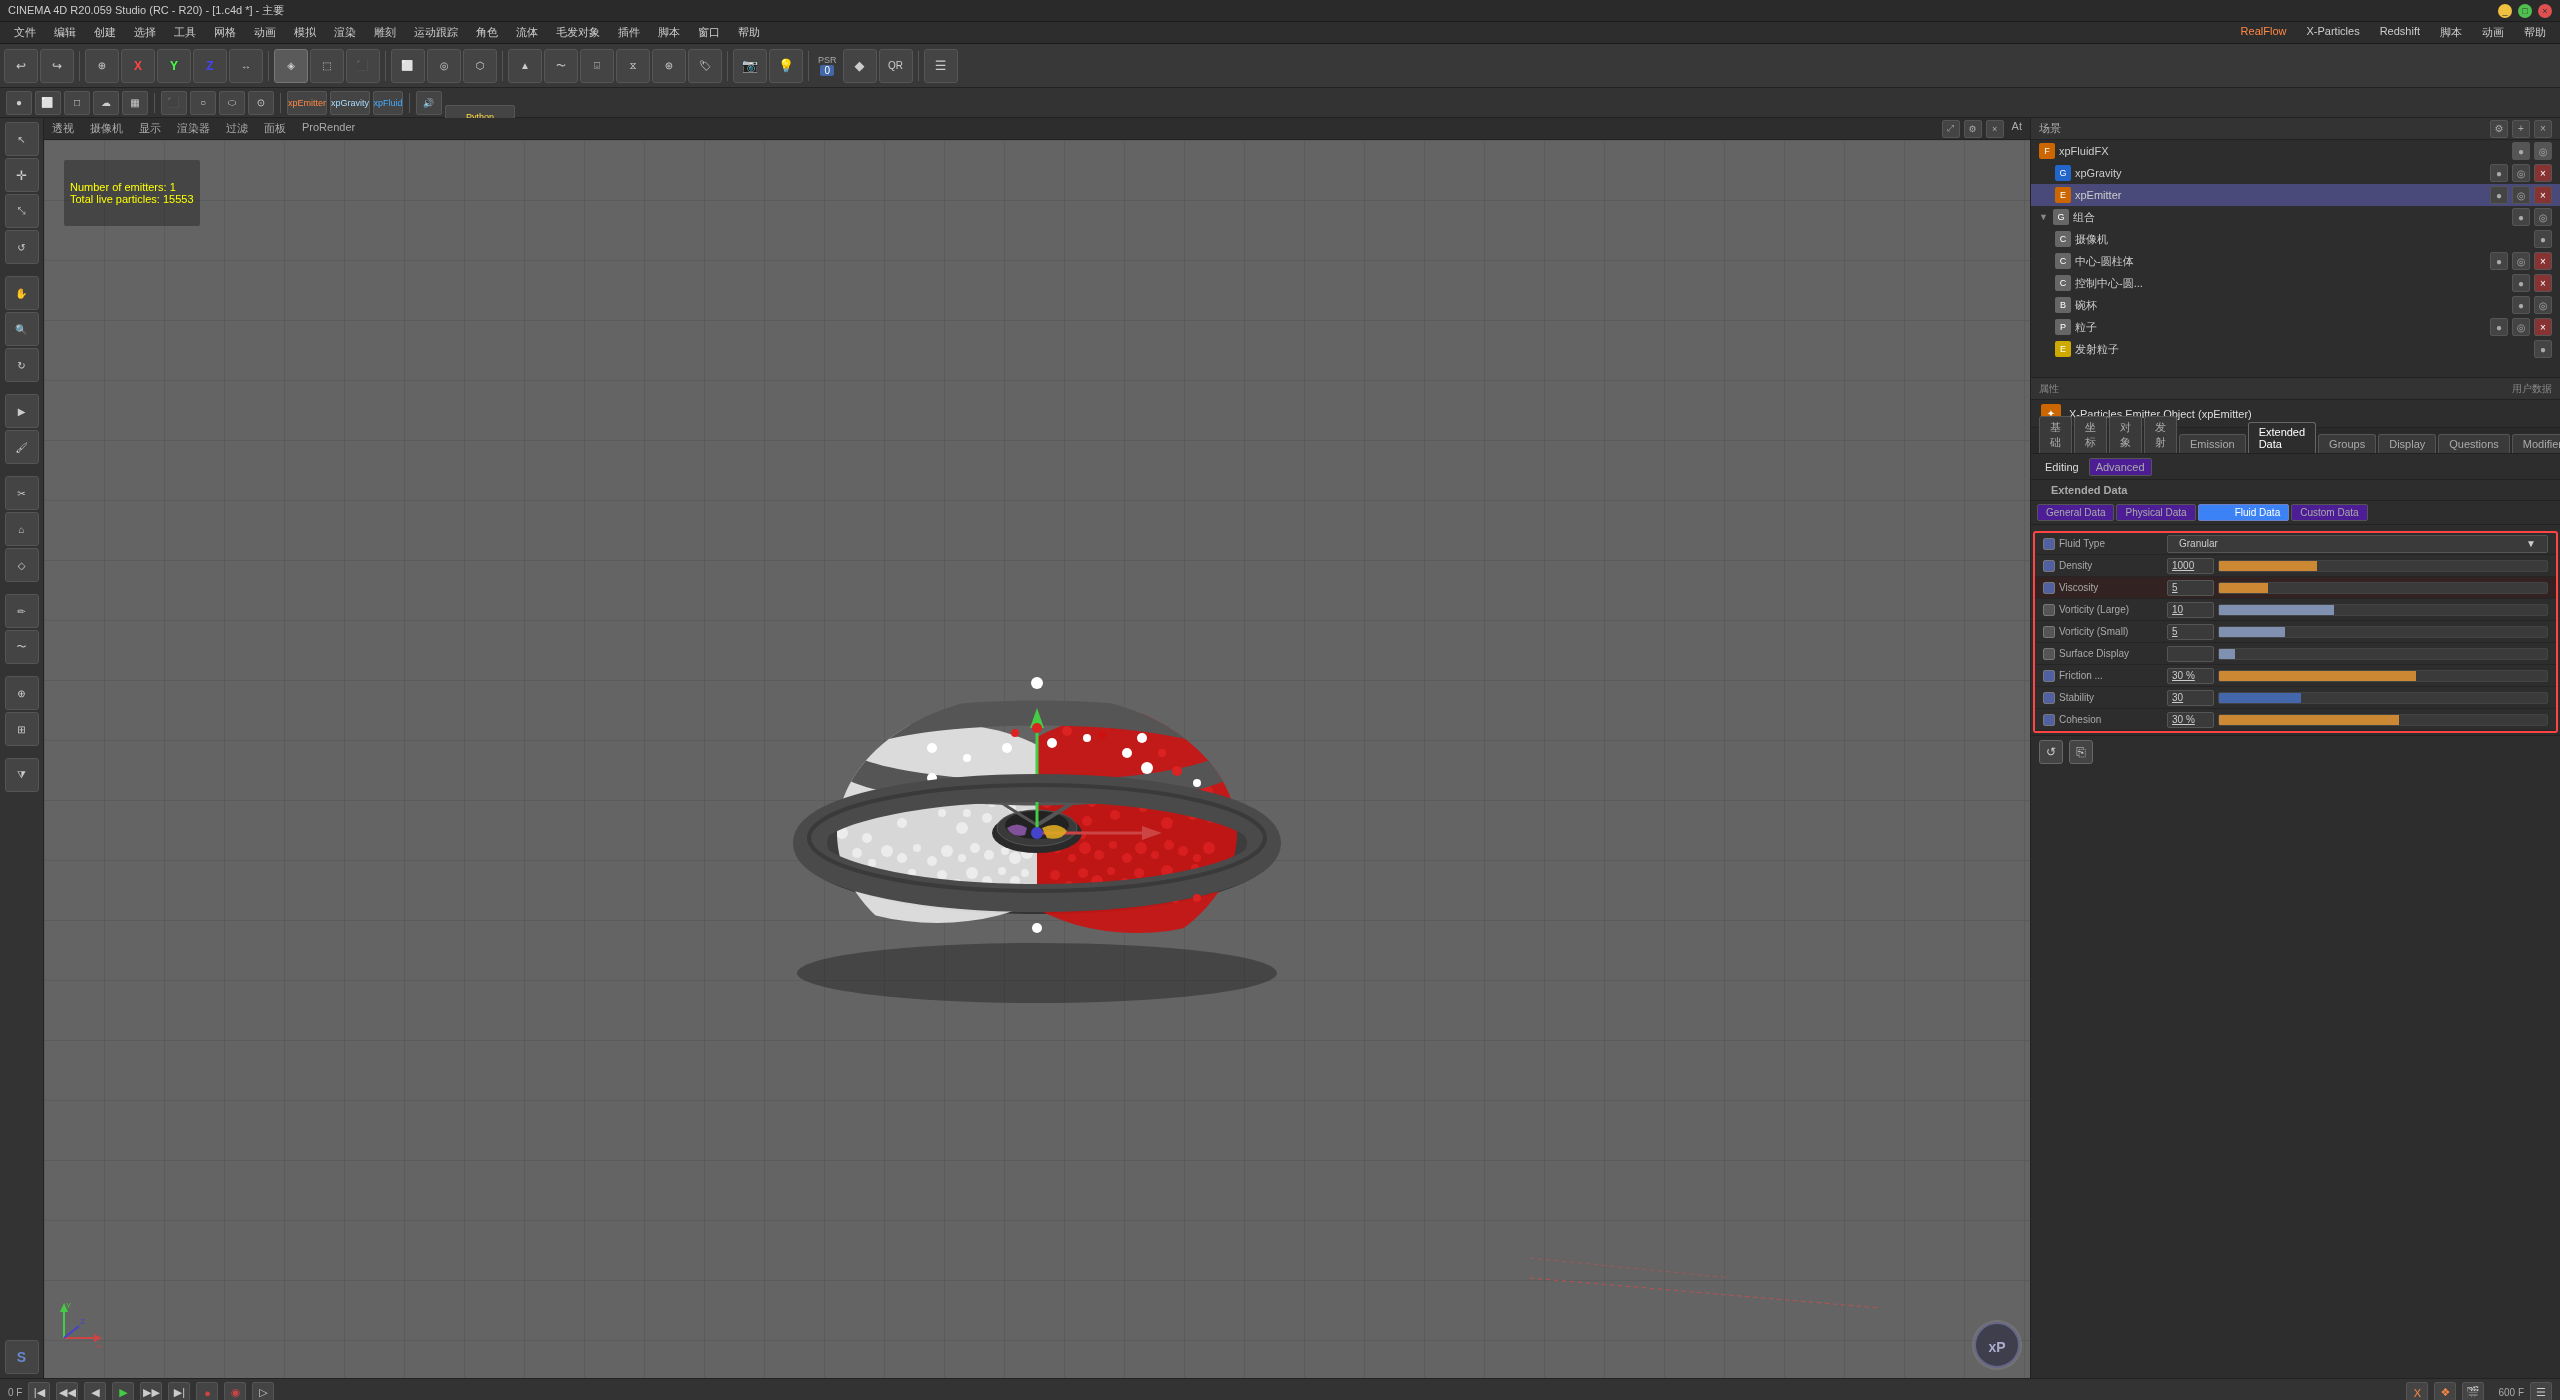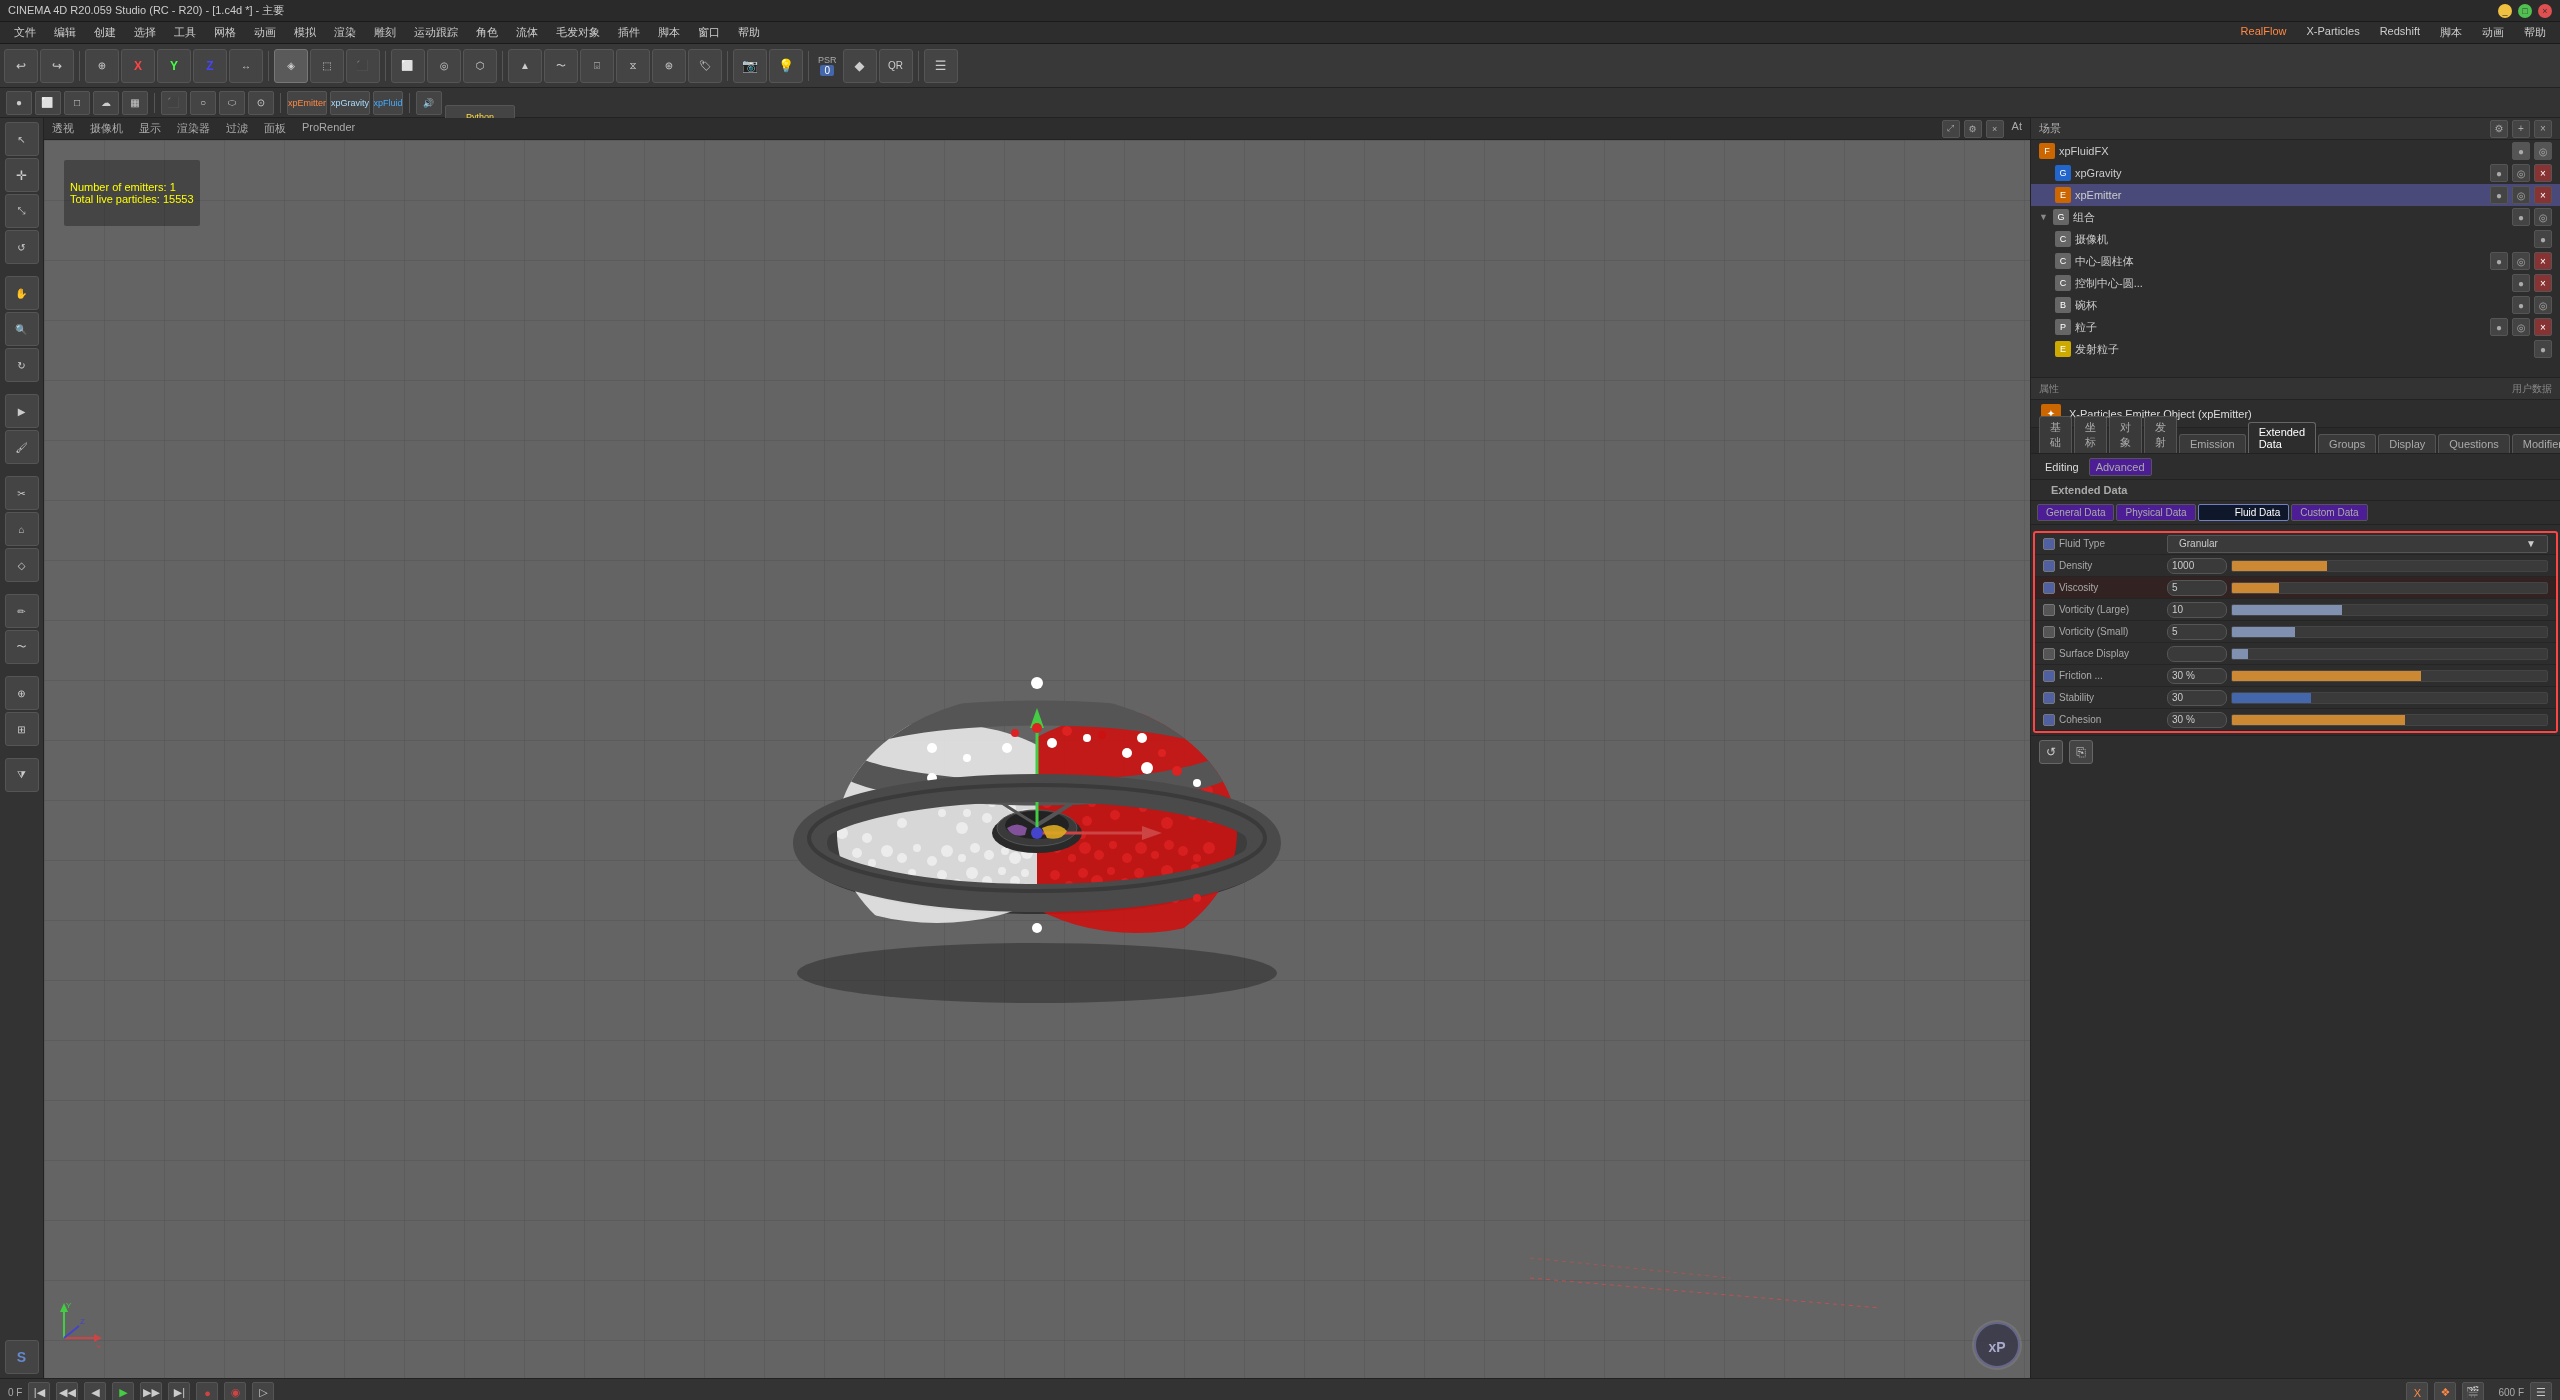--- a/index.html
+++ b/index.html
@@ -337,21 +337,21 @@
     }
     .subtab {
       padding: 2px 8px;
       background: #4c1d95;
       border: 1px solid #555;
       border-radius: 2px;
       cursor: pointer;
       font-size: 10px;
       color: #aaa;
     }
-    .subtab.active { background: #0f172a; color: #fff; border-color: #7080c0; padding-left: 36px; }
+    .subtab.active { background: #3b82f6; color: #fff; border-color: #7080c0; padding-left: 36px; }
 
     
     #extended-data {
       flex: 1;
       overflow-y: auto;
       background: #2d2d2d;
       padding: 4px 0;
     }
 
     .section-title {
@@ -380,30 +380,31 @@
     }
     .prop-check {
       width: 12px; height: 12px;
       background: #555;
       border: 1px solid #777;
       border-radius: 2px;
       cursor: pointer;
     }
     .prop-check.checked { background: #5060a0; }
     .prop-value {
-      width: 60px;
+      width: 47px;
       height: 16px;
       background: #3a3a3a;
       border: 1px solid #555;
-      border-radius: 7px;
+      border-radius: 2px;
       font-size: 10px;
       color: #ccc;
       padding: 0 4px;
       display: flex;
       align-items: center;
+      text-decoration: underline;
     }
     .prop-slider-container {
       flex: 1;
       height: 12px;
       background: #3a3a3a;
       border: 1px solid #444;
       border-radius: 2px;
       position: relative;
       overflow: hidden;
     }

